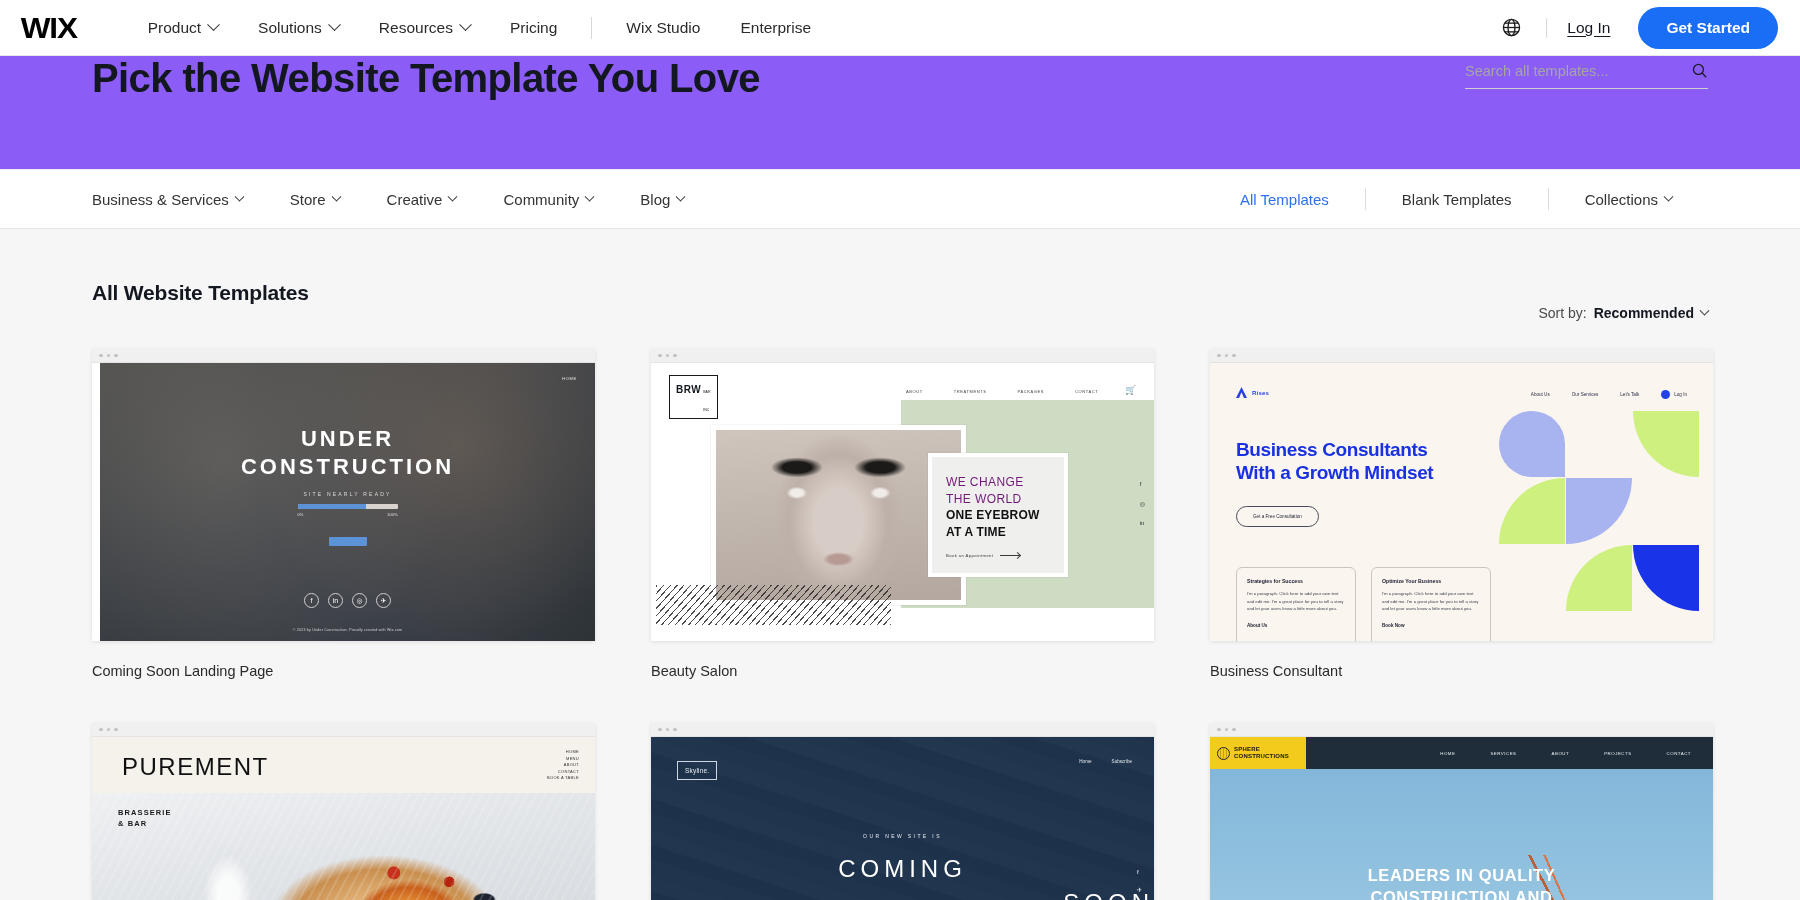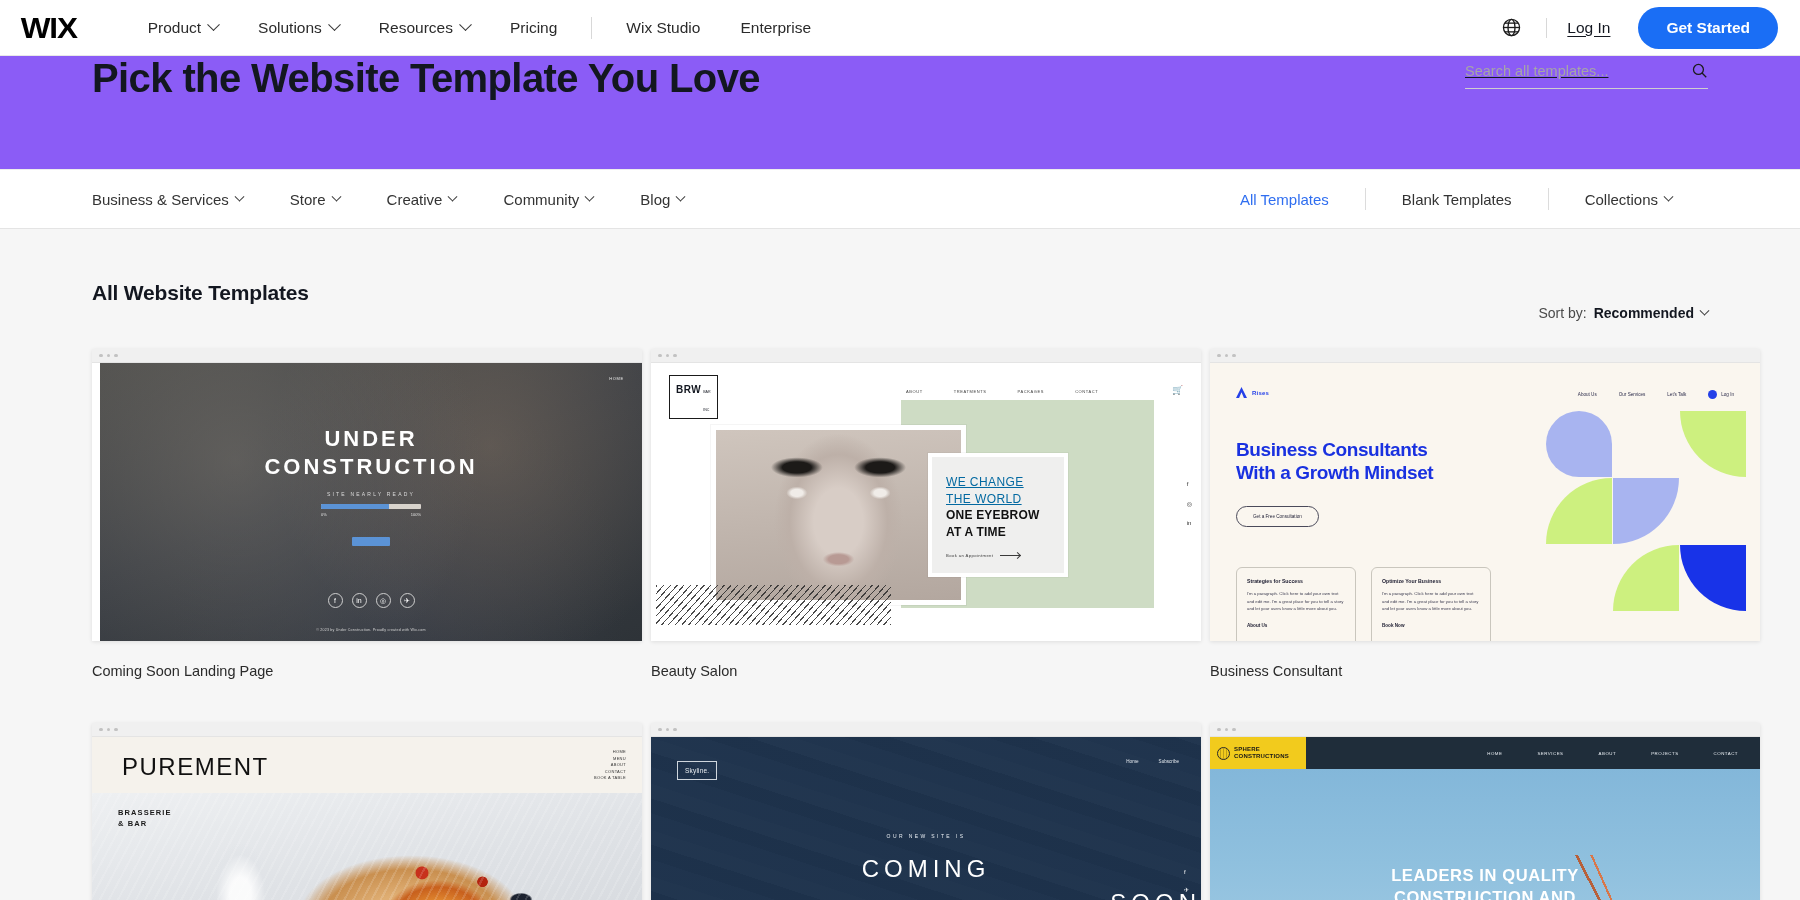--- a/index.html
+++ b/index.html
@@ -64,21 +64,20 @@
     position: relative;
   }
   .hero h1 {
     font-size: 40px; font-weight: 700; letter-spacing: -0.6px; color: #131720;
   }
   .searchwrap {
     margin-left: auto; width: 243px;
     border-bottom: 1px solid #cfcfcf;
     display: flex; align-items: center; padding-bottom: 9px;
     margin-top: 6px;
-    text-decoration: underline;
   }
   .searchwrap input {
     border: none; outline: none; flex: 1;
     font-size: 14.5px; font-family: inherit; color: #131720;
     background: transparent;
   }
   .searchwrap input::placeholder { color: #a6a6a6; }
   .search-icon { cursor: pointer; display:flex; }
 
   
@@ -112,21 +111,21 @@
     display: flex; align-items: center; gap: 7px; cursor: pointer;
   }
   .sortby b { font-weight: 700; color: #131720; }
 
   .grid {
     display: grid; grid-template-columns: repeat(3, 503px);
     column-gap: 56px; row-gap: 0;
   }
   .card { cursor: pointer; }
   .thumb {
-    width: 550px; height: 292px; background: #fff;
+    width: 503px; height: 292px; background: #fff;
     box-shadow: 0 1px 4px rgba(0,0,0,.10);
     overflow: hidden; position: relative;
   }
   .chrome {
     height: 14px; background: #f0f0f0; display: flex;
     align-items: center; gap: 4px; padding-left: 7px;
     border-bottom: 1px solid #e4e4e4;
   }
   .dot { width: 3.5px; height: 3.5px; border-radius: 50%; background: #c2c2c2; }
   .thumb-body { height: 278px; position: relative; overflow: hidden; }
@@ -186,21 +185,21 @@
   .bs-hatch {
     position: absolute; left: 5px; top: 222px; width: 235px; height: 40px;
     background: repeating-linear-gradient(-48deg, #2a2a2a 0 1px, transparent 1px 5px);
     opacity: .85;
   }
   .bs-textbox {
     position: absolute; left: 277px; top: 90px; width: 140px; height: 124px;
     background: #efefee; border: 4px solid #fff; padding: 17px 14px;
     box-shadow: 0 0 0 1px rgba(0,0,0,.03);
   }
-  .bs-textbox .l1, .bs-textbox .l2 { font-size: 12px; font-weight: 400; letter-spacing: .4px; color: #0369a1; line-height: 1.38; text-decoration: underline; }
+  .bs-textbox .l1, .bs-textbox .l2 { font-size: 12px; font-weight: 400; letter-spacing: .4px; color: #701a75; line-height: 1.38; }
   .bs-textbox .l3, .bs-textbox .l4 { font-size: 12px; font-weight: 700; letter-spacing: .2px; color: #111; line-height: 1.38; }
   .bs-cta { display: flex; align-items: center; gap: 7px; margin-top: 13px; font-size: 4.2px; color: #3a3a3a; letter-spacing:.4px;}
   .bs-arrow { width: 20px; height: 1px; background: #3a3a3a; position: relative; }
   .bs-arrow:after { content:''; position:absolute; right:0; top:-2px; width:4px; height:4px;
     border-right:1px solid #3a3a3a; border-top:1px solid #3a3a3a; transform: rotate(45deg); }
   .bs-side { position: absolute; right: 9px; top: 118px; display:flex; flex-direction:column; gap: 13px; font-size: 6px; color:#2e2e2e;}
 
   
   .bc { height: 100%; background: #faf6ef; position: relative; padding: 24px 26px; }
   .bc-logo { display:flex; align-items:center; gap: 5px; }

